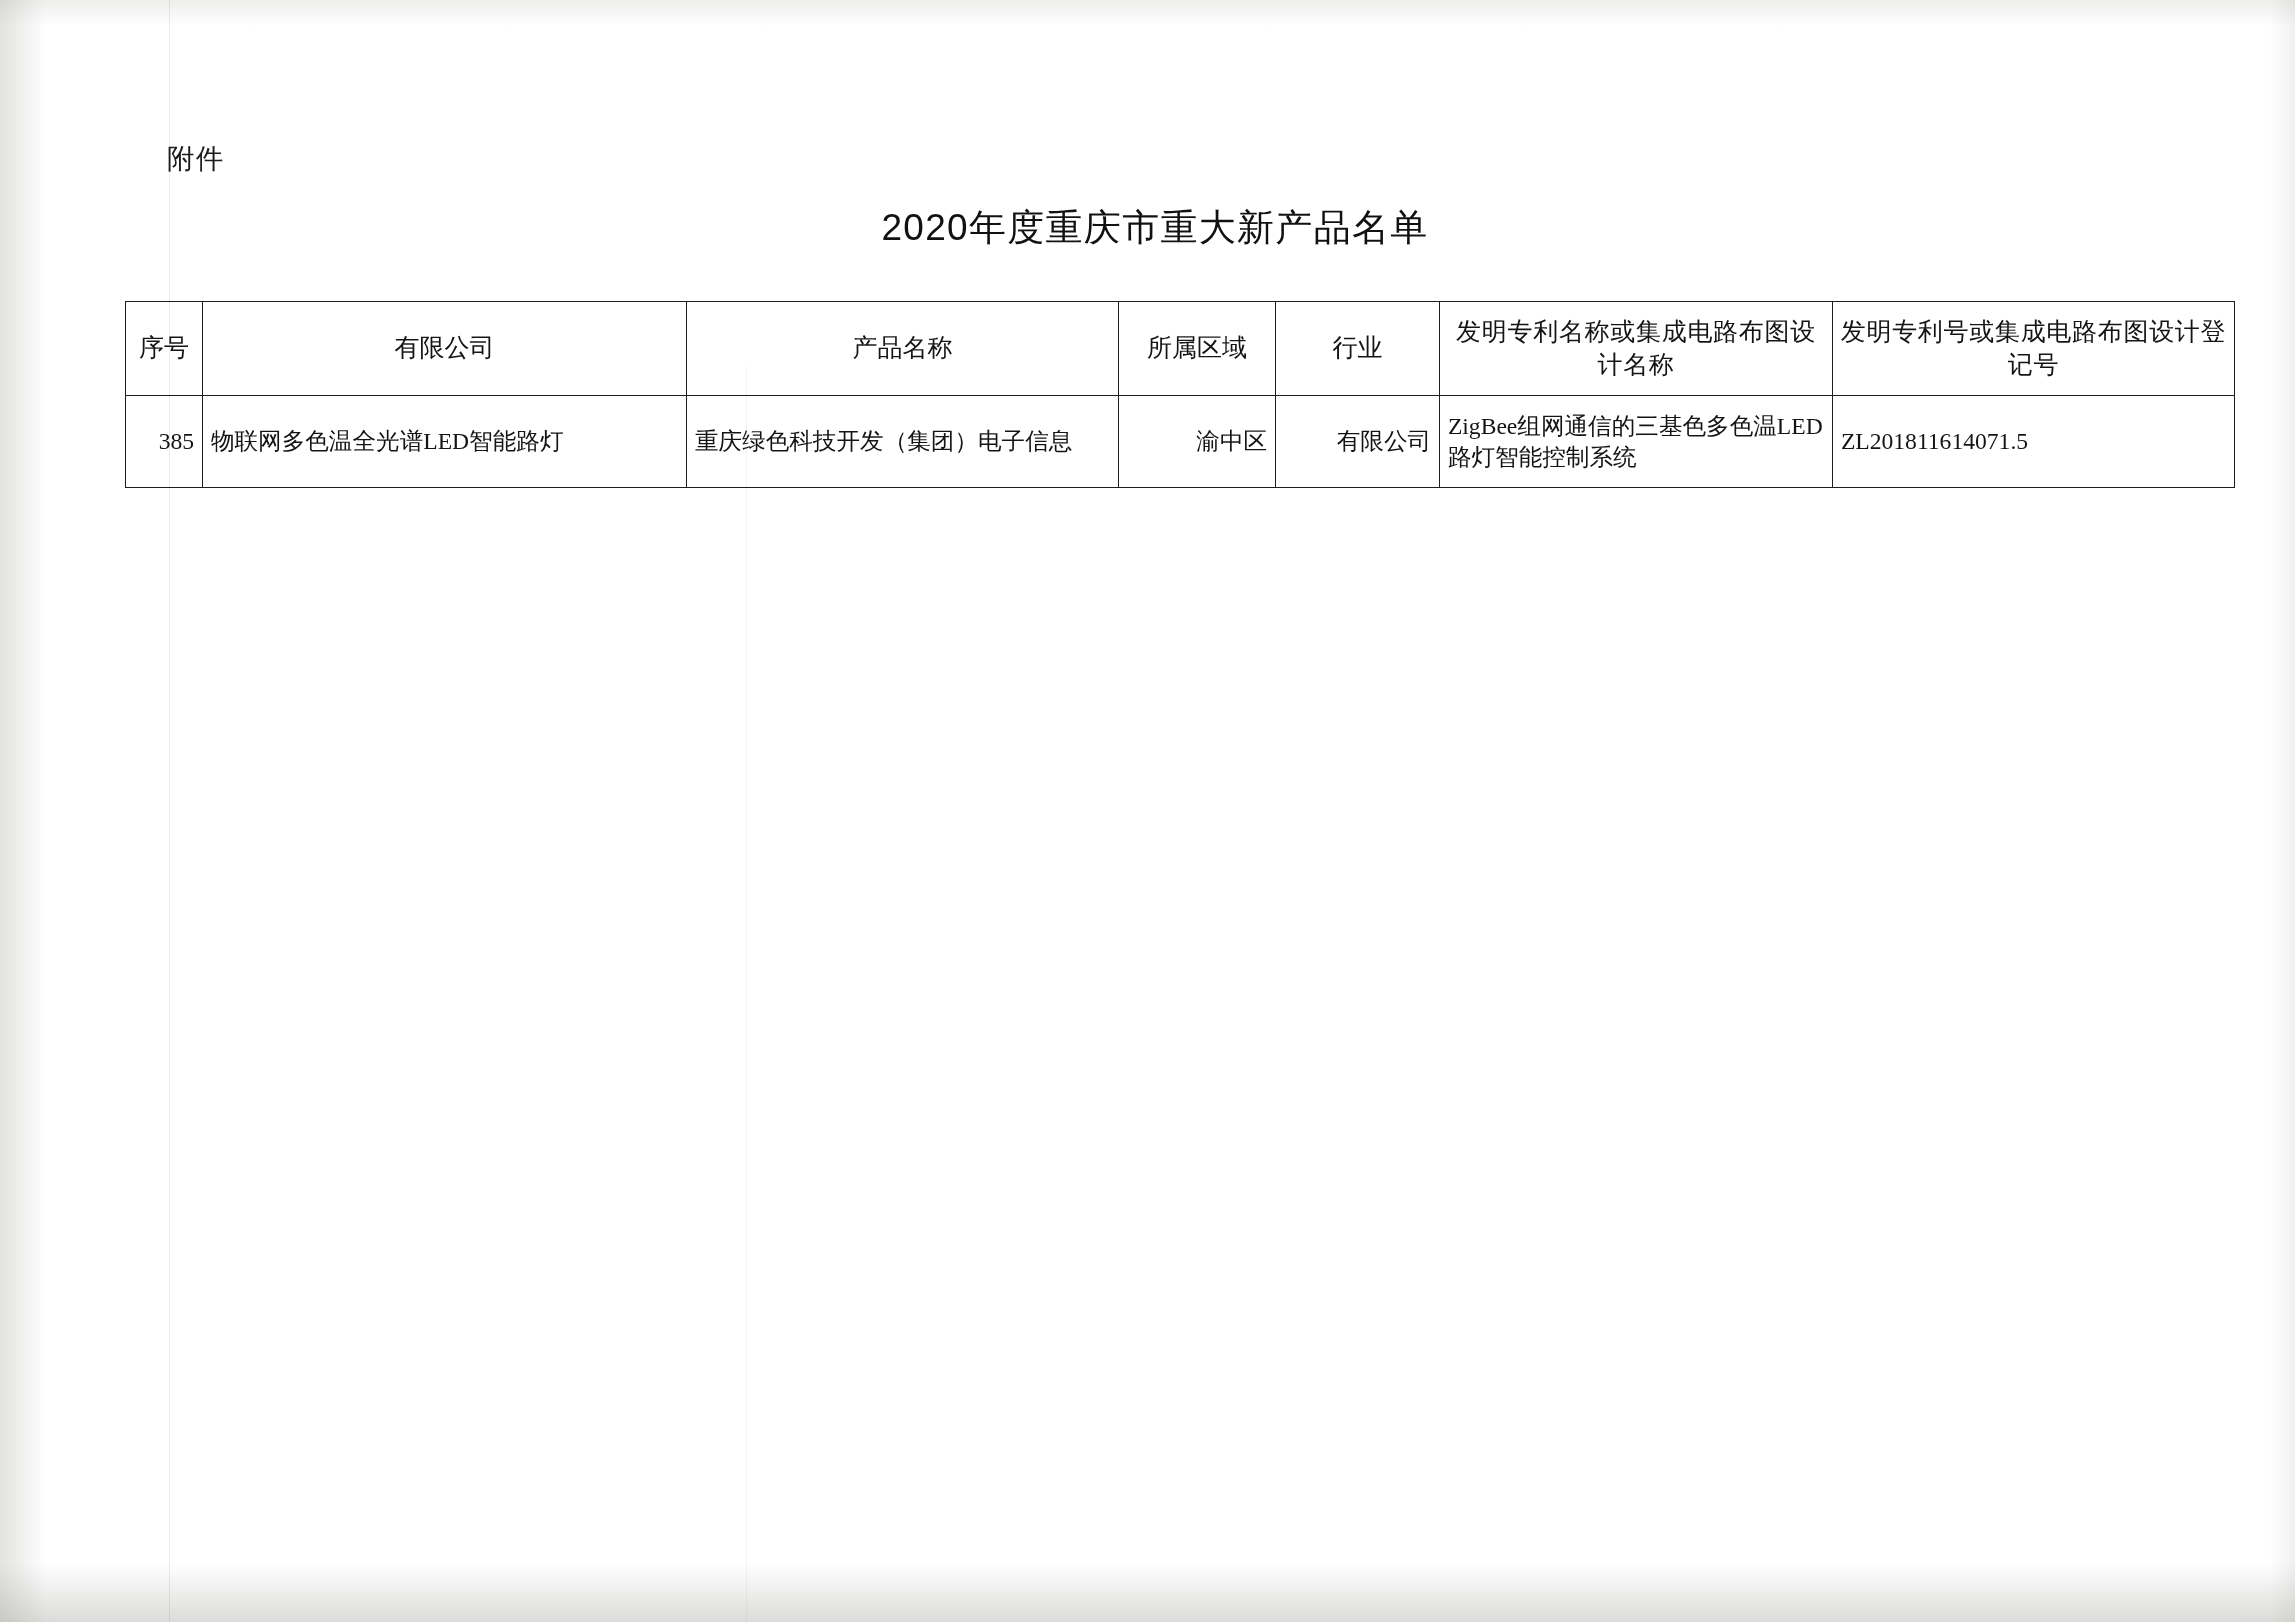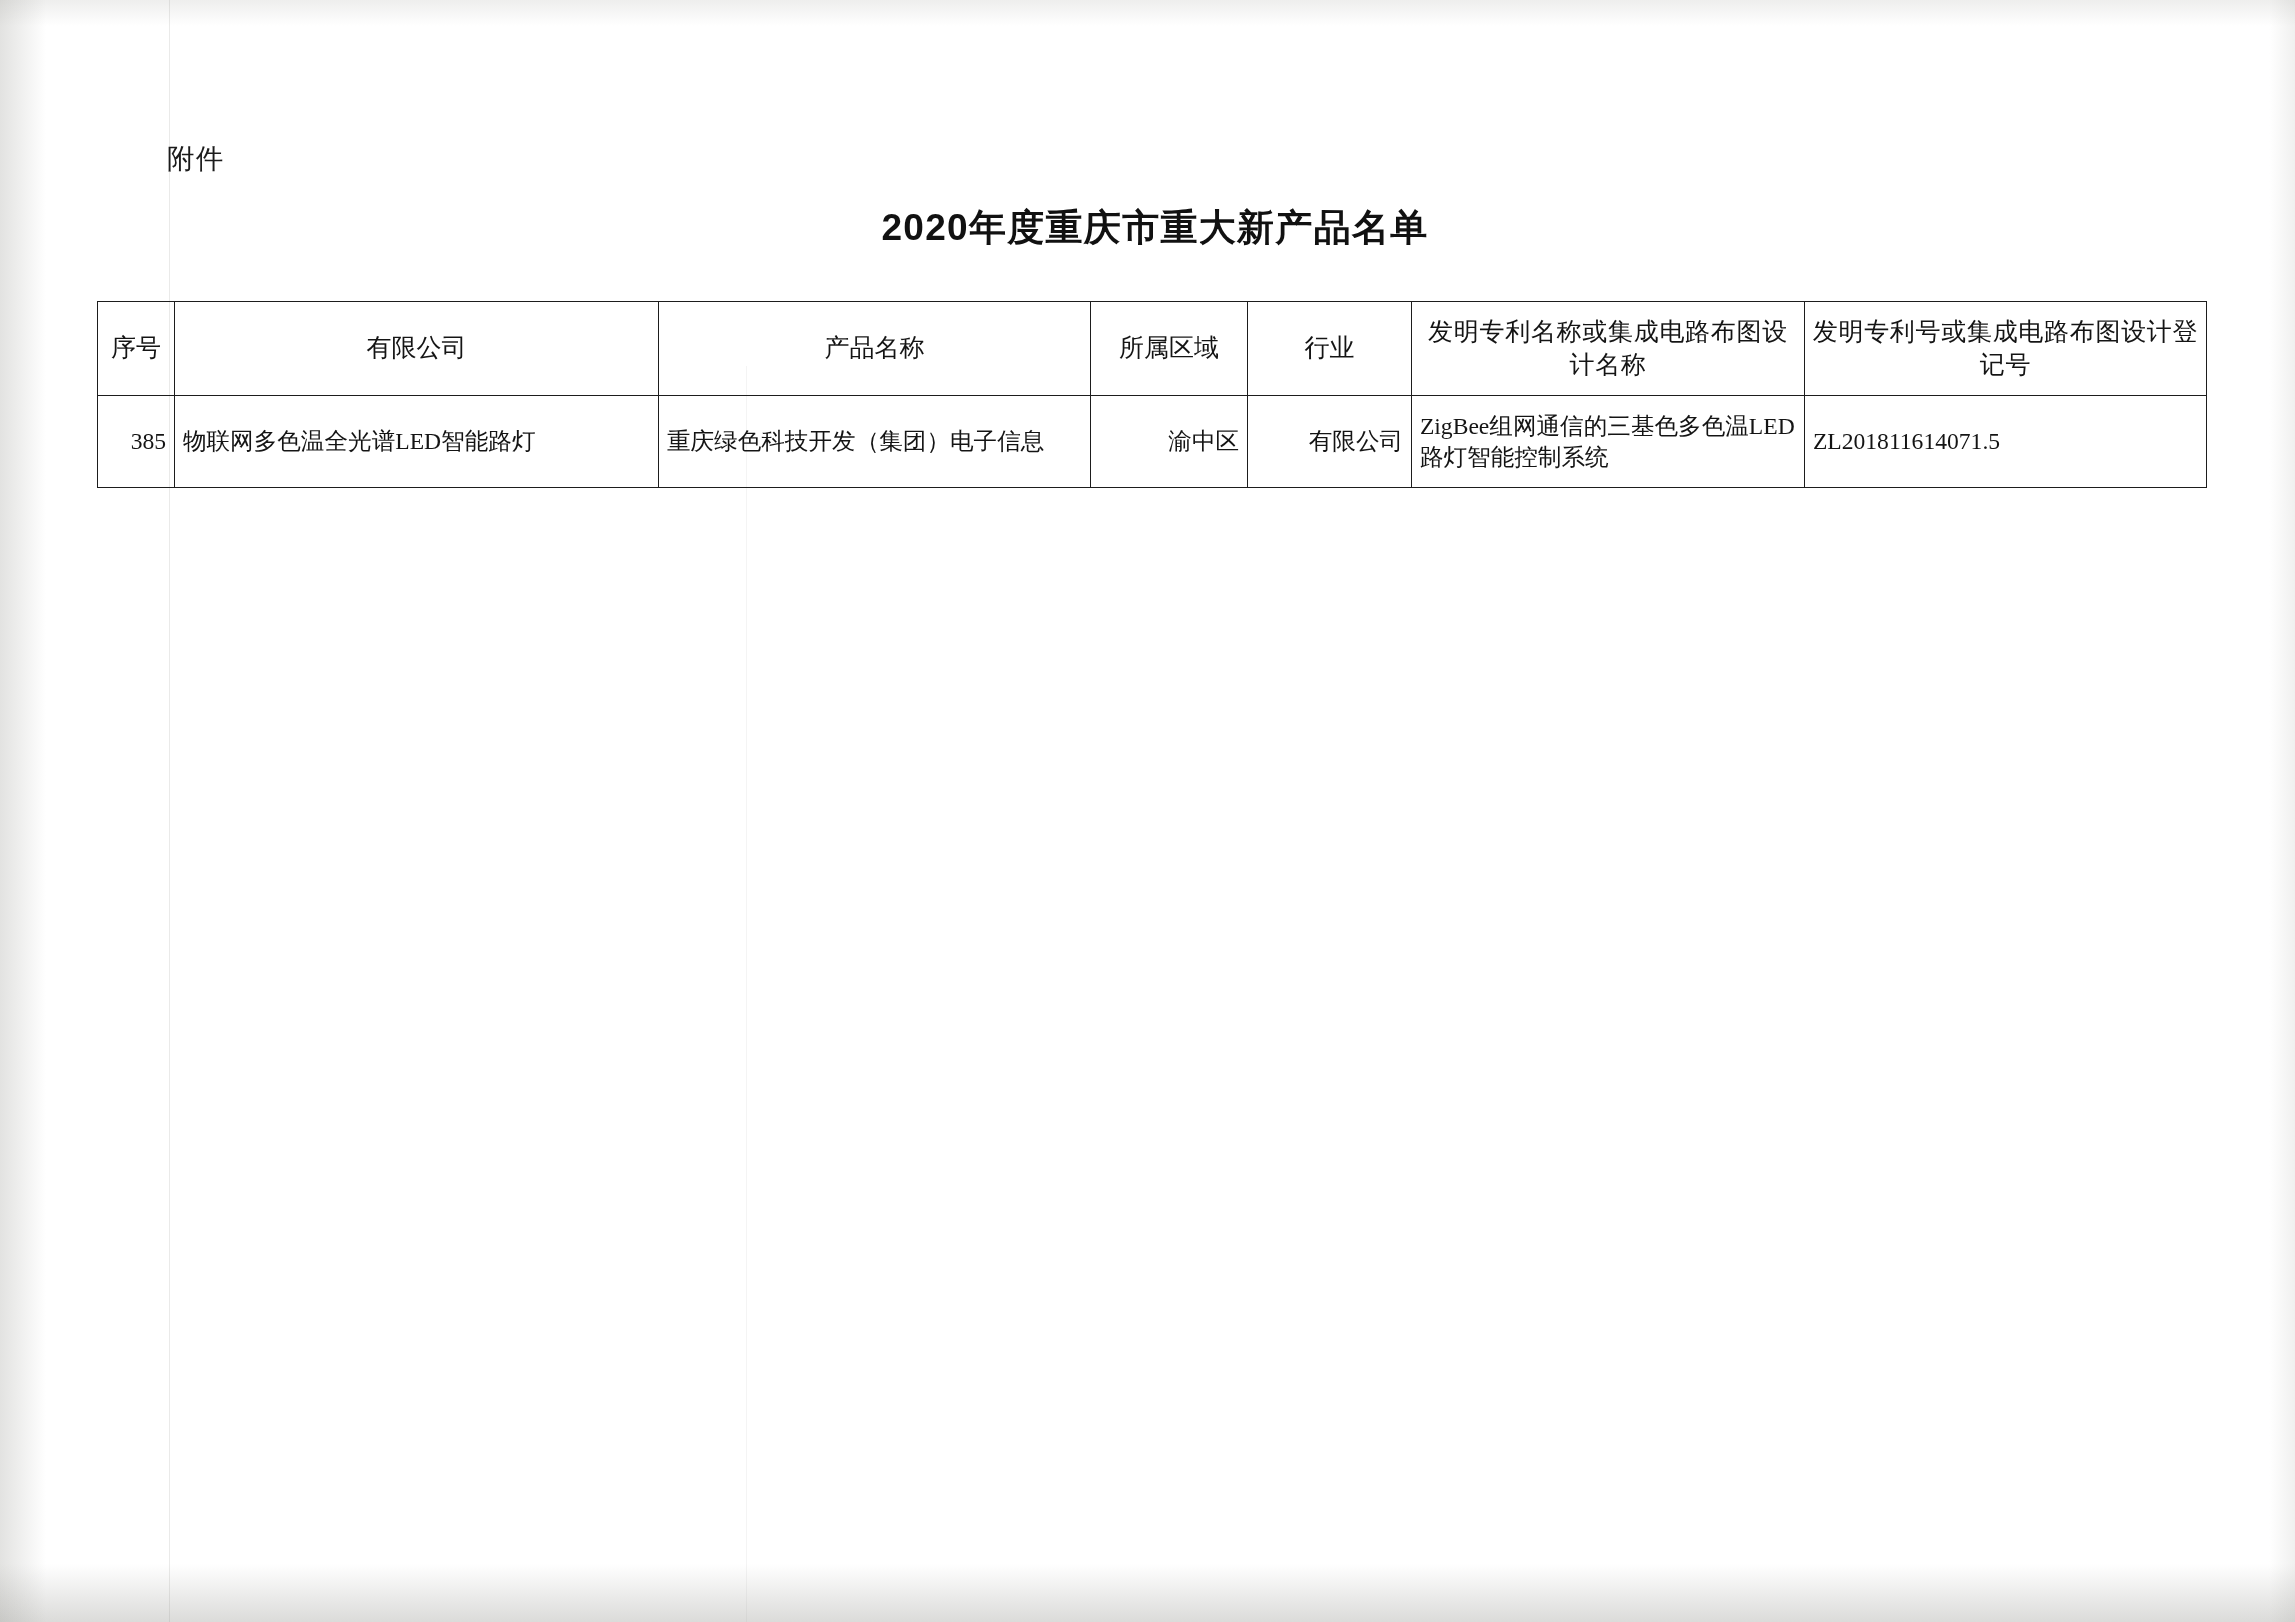--- a/index.html
+++ b/index.html
@@ -76,38 +76,39 @@
   }
 
   .doc-title {
     position: absolute;
     left: 0;
     right: 0;
     top: 203px;
     text-align: center;
     font-family: "Liberation Sans", "DejaVu Sans", sans-serif;
     font-size: 37px;
-    font-weight: bold;
+    font-weight: normal;
     color: #111111;
     letter-spacing: 1.3px;
     padding-left: 15px;
   }
 
   .table-wrap {
     position: absolute;
     left: 97px;
     top: 301px;
     width: 2108px;
   }
 
   table.product-table {
     border-collapse: collapse;
     width: 100%;
     table-layout: fixed;
     font-family: "Liberation Serif", "DejaVu Serif", serif;
+    margin-left: 28px;
   }
   table.product-table th,
   table.product-table td {
     border: 1.3px solid #1d1d1d;
     color: #141414;
     vertical-align: middle;
   }
   table.product-table thead th {
     text-align: center;
     font-weight: normal;

